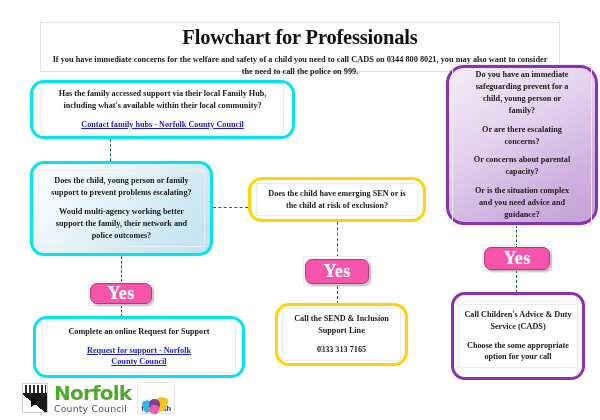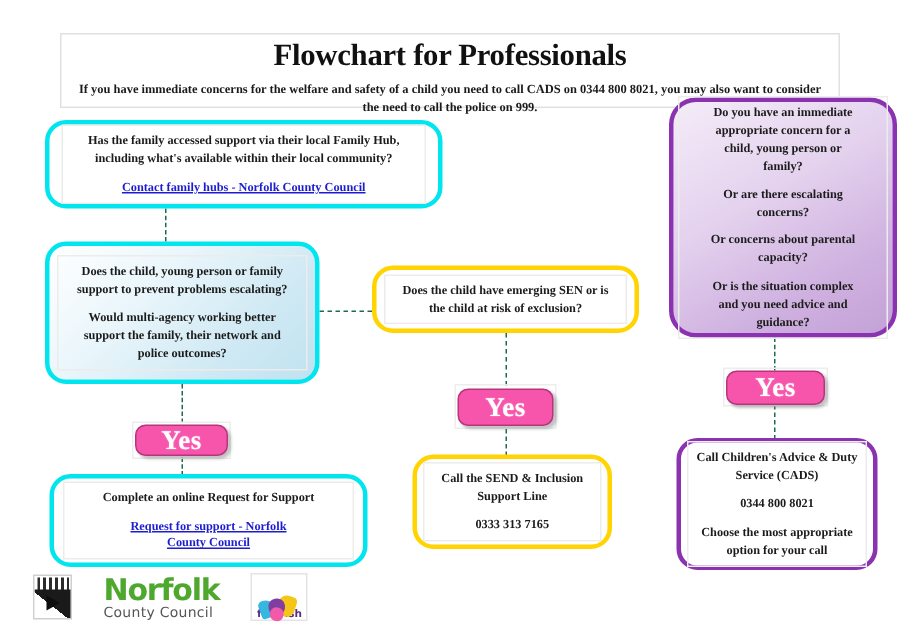--- a/index.html
+++ b/index.html
@@ -129,21 +129,21 @@
     height: 0;
     border-top: 1.6px dashed #1e6b4a;
   }
 
   
   .logos {
     position: absolute;
     left: 22px; top: 382px;
     display: flex;
     align-items: center;
-    gap: 21px;
+    gap: 6px;
   }
   .crest {
     width: 26px; height: 30px;
     border: 1px solid #cfcfcf;
     background: #ffffff;
     position: relative;
     overflow: hidden;
   }
   .crest .top {
     position: absolute; left: 2px; top: 1px;
@@ -255,21 +255,21 @@
   <div class="node yellow" style="left:248px; top:177px; width:178px; height:45px;">
     <div class="inner">
       <p>Does the child have emerging SEN or is</p>
       <p style="margin-top:0">the child at risk of exclusion?</p>
     </div>
   </div>
 
   <div class="node purple-grad" style="left:446px; top:65px; width:152px; height:160px; border-radius:18px;">
     <div class="inner" style="width:96%;">
       <p>Do you have an immediate</p>
-      <p style="margin-top:0">appropriate concern for a</p>
+      <p style="margin-top:0">safeguarding prevent for a</p>
       <p style="margin-top:0">child, young person or</p>
       <p style="margin-top:0">family?</p>
       <p>Or are there escalating</p>
       <p style="margin-top:0">concerns?</p>
       <p>Or concerns about parental</p>
       <p style="margin-top:0">capacity?</p>
       <p>Or is the situation complex</p>
       <p style="margin-top:0">and you need advice and</p>
       <p style="margin-top:0">guidance?</p>
     </div>
@@ -310,22 +310,21 @@
       <p>Call the SEND &amp; Inclusion</p>
       <p style="margin-top:0">Support Line</p>
       <p>0333 313 7165</p>
     </div>
   </div>
 
   <div class="node purple" style="left:451px; top:292px; width:134px; height:88px;">
     <div class="inner">
       <p>Call Children's Advice &amp; Duty</p>
       <p style="margin-top:0">Service (CADS)</p>
-      <p>0344 800 8021</p>
-      <p>Choose the most appropriate</p>
+      <p>Choose the some appropriate</p>
       <p style="margin-top:0">option for your call</p>
     </div>
   </div>
 
   <div class="logos">
     <div class="crest">
       <span class="top"></span>
       <span class="diag"></span>
       <span class="tri"></span>
     </div>

